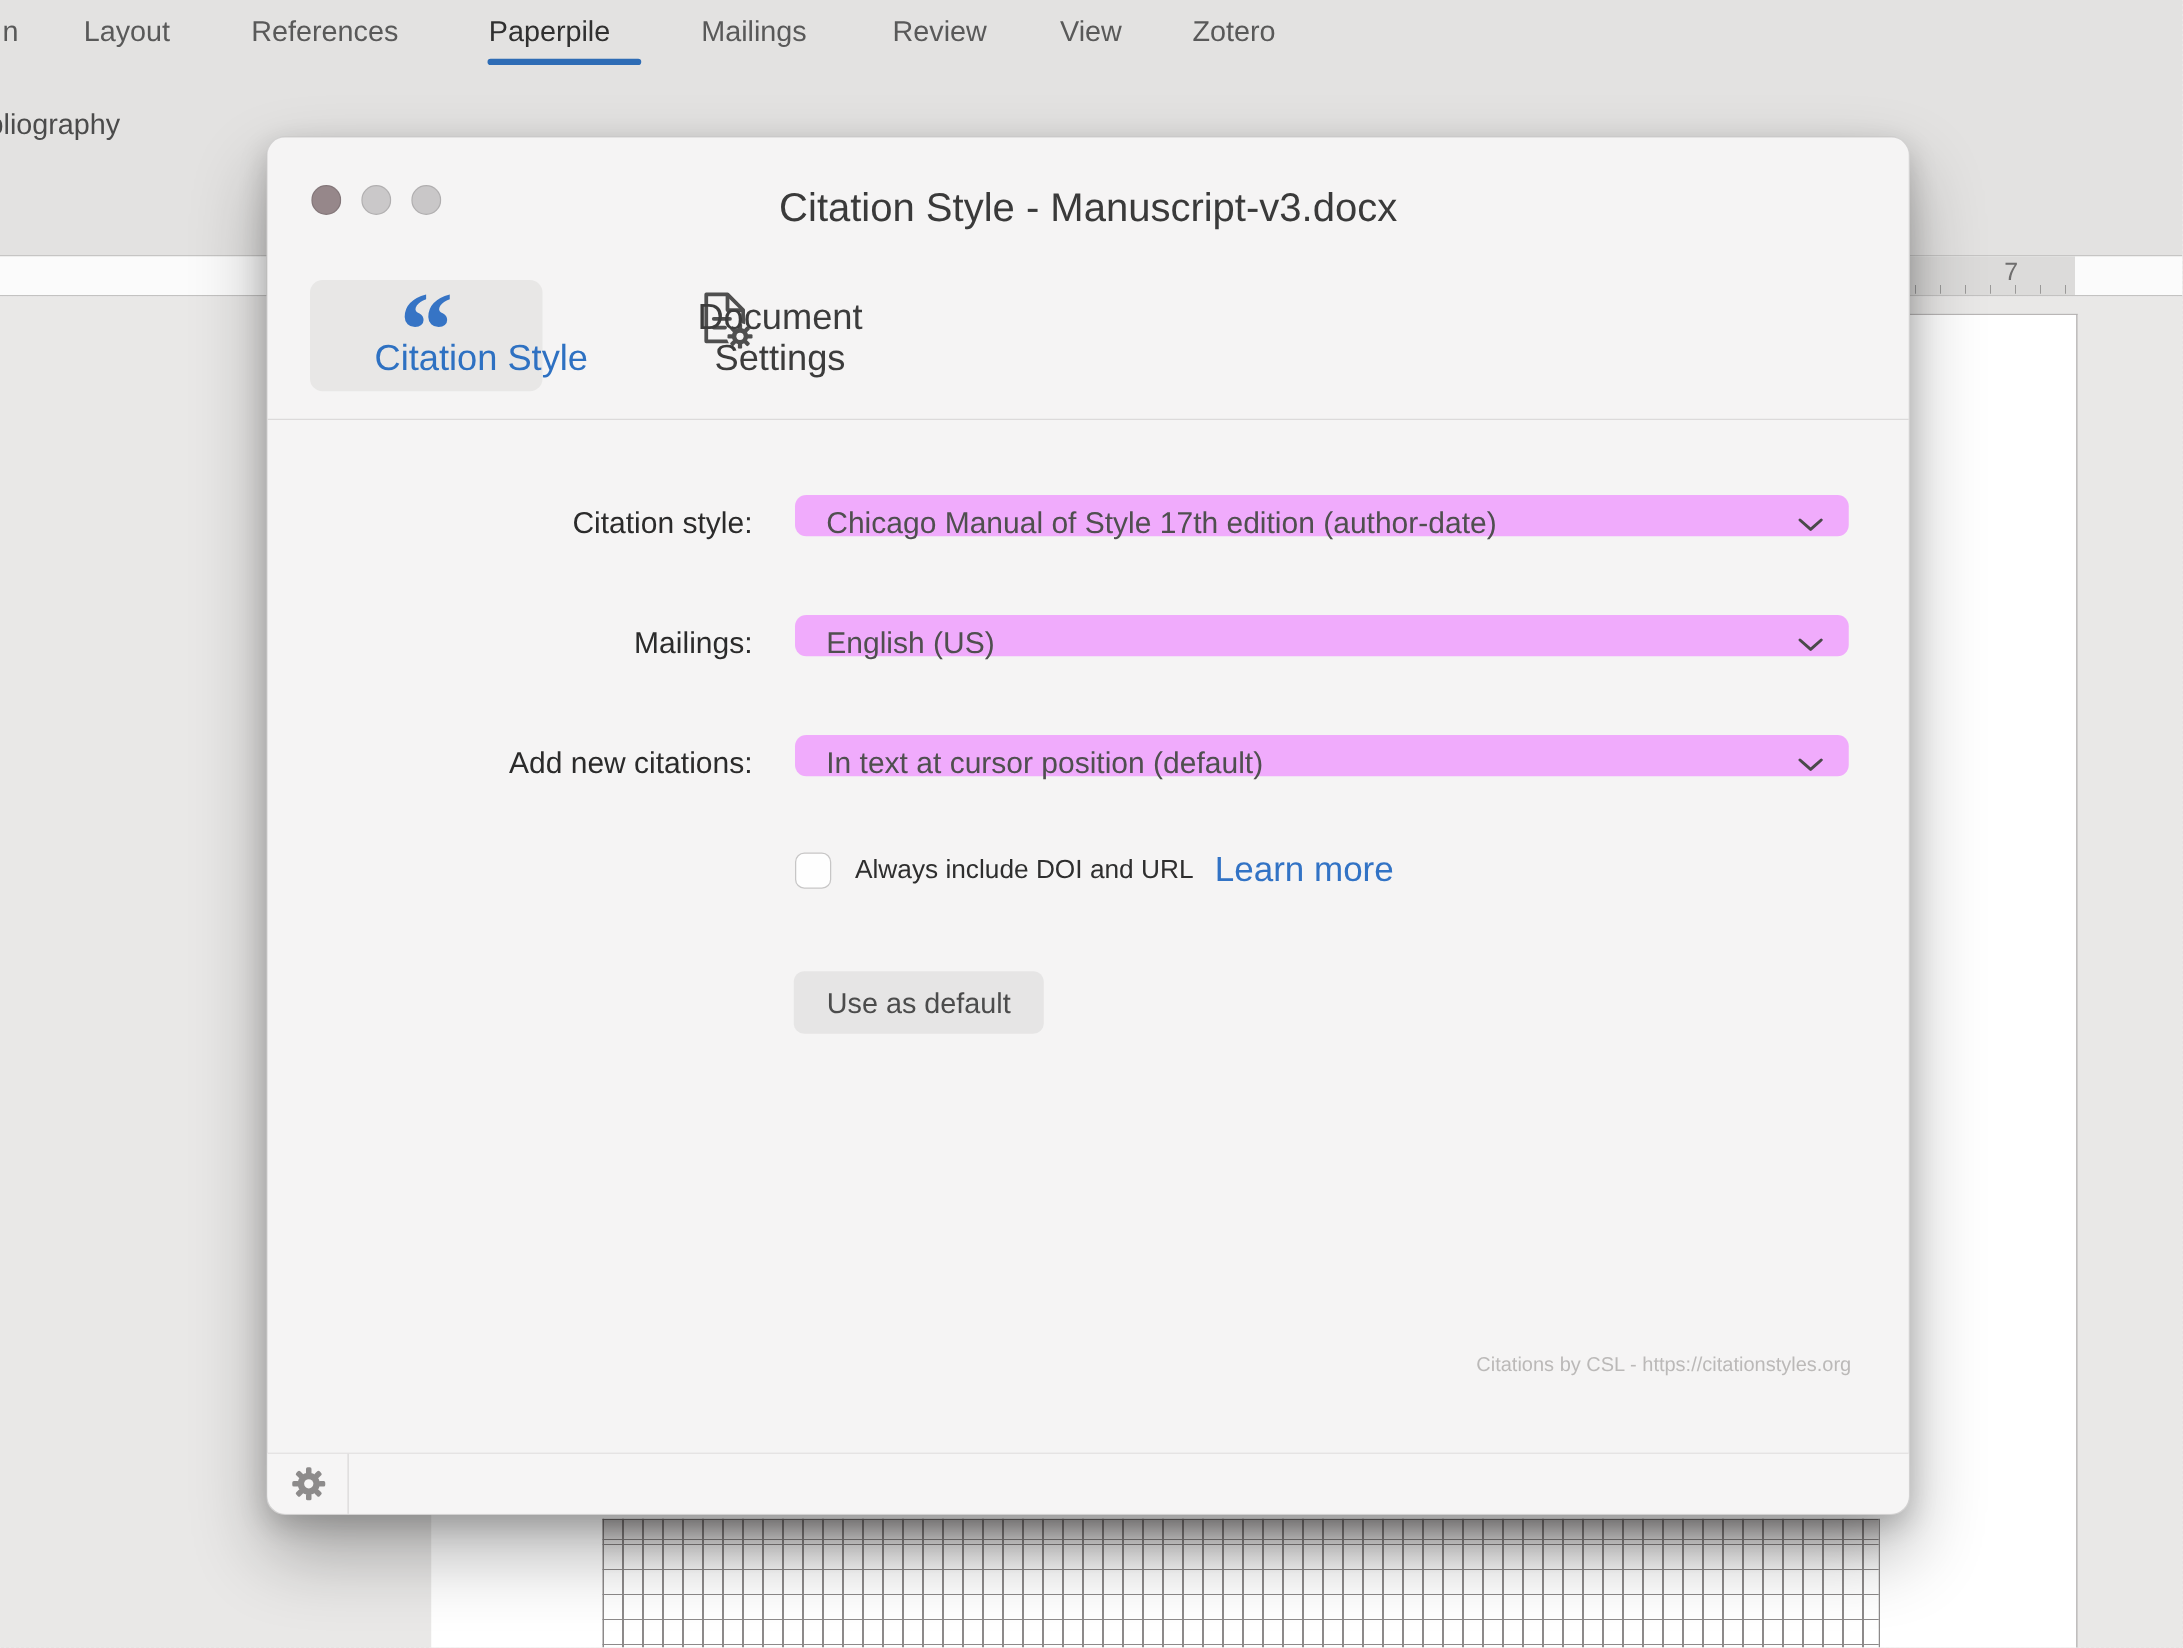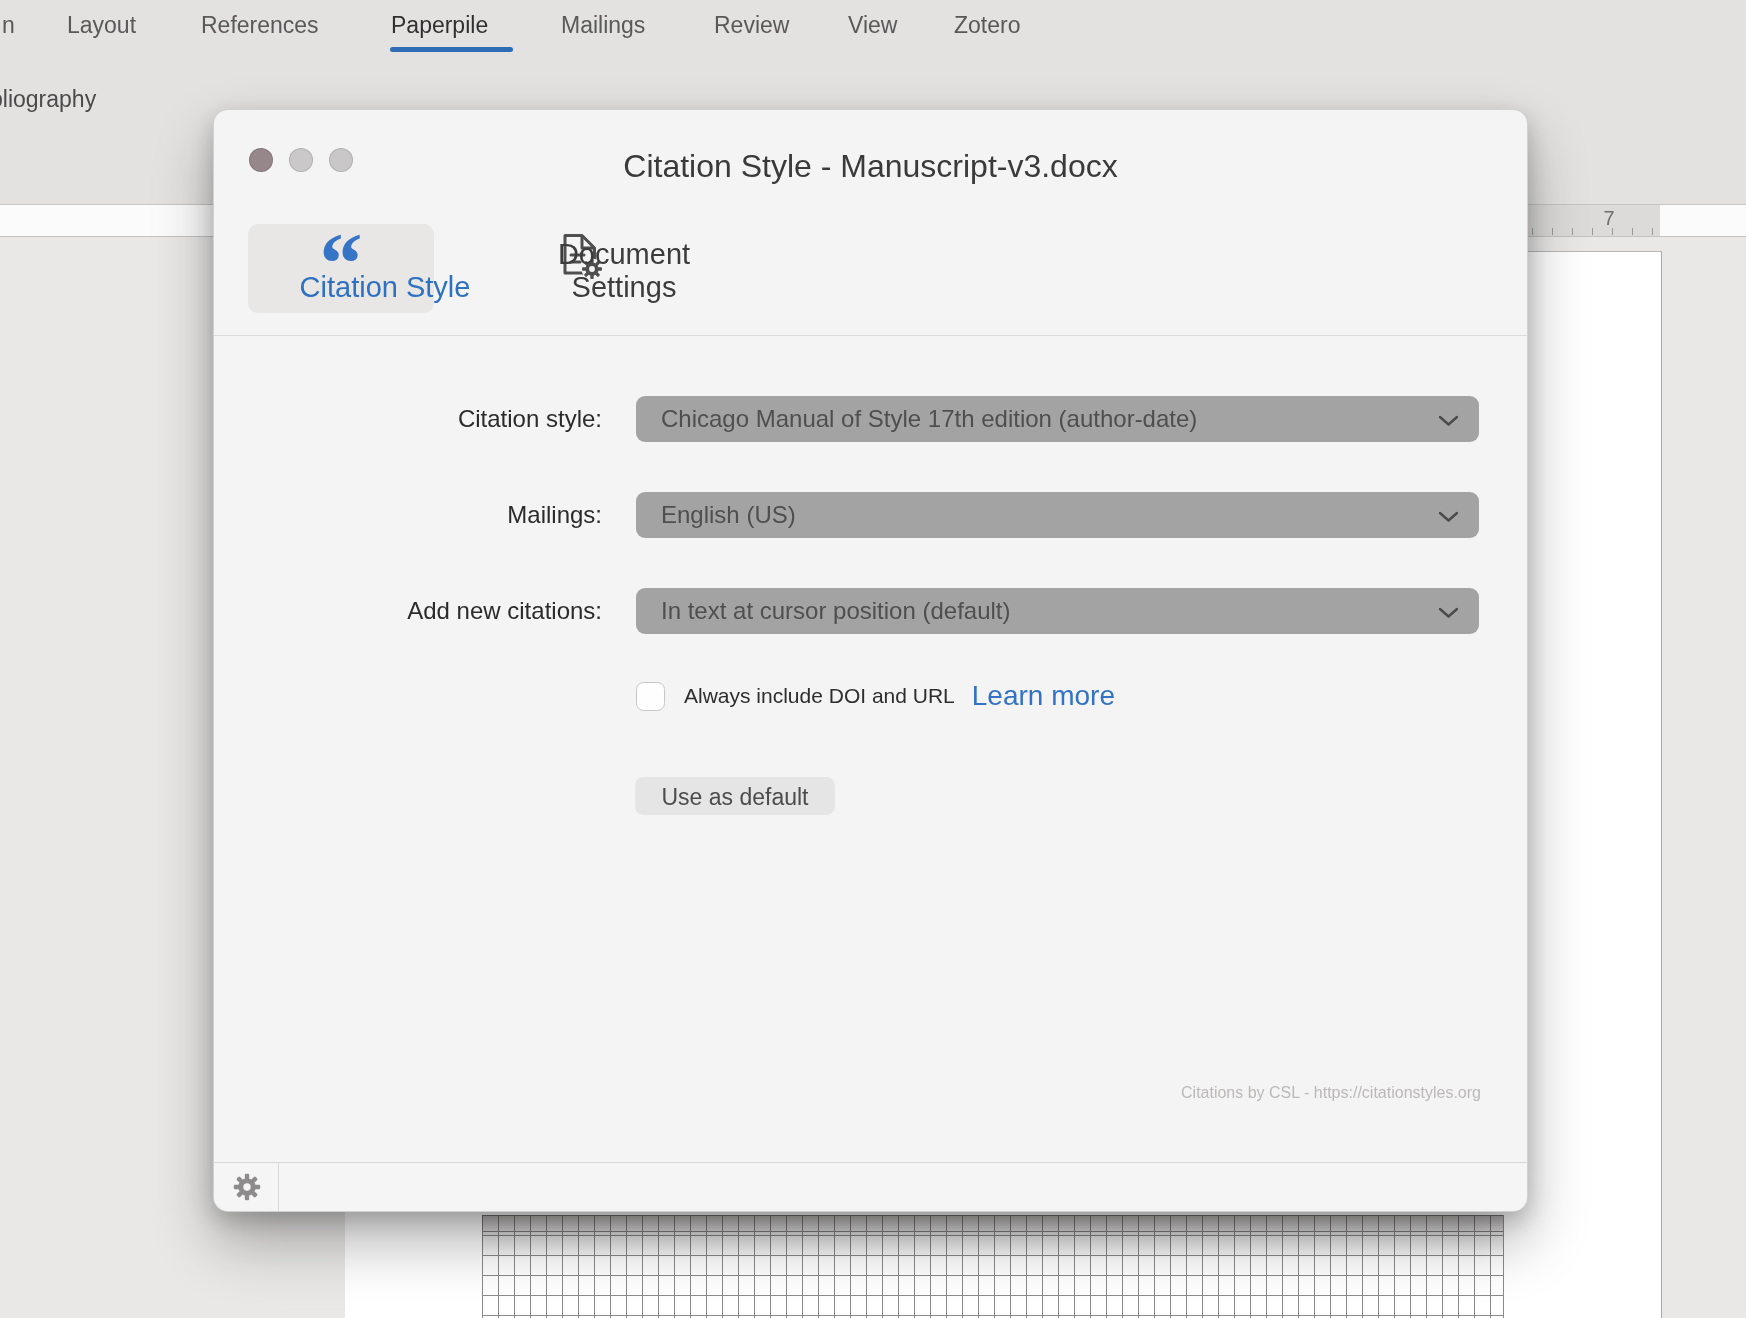--- a/index.html
+++ b/index.html
@@ -49,28 +49,28 @@
   .tab-label{position:absolute;left:0;bottom:9px;width:100%;font-size:29px;padding-left:44px;}
   .tab-citation .tab-label{color:#2e71c2;}
   .tab-docset .tab-label{color:#3c3c3c;}
   .quote-glyph{position:absolute;left:0;top:8px;width:100%;height:46px;overflow:visible;
       font-family:"Liberation Serif","DejaVu Serif",serif;font-weight:700;font-size:86px;line-height:64px;color:#3674c5;}
   .docset-icon{position:absolute;left:50%;margin-left:-23px;top:7px;}
   .hdr-divider{position:absolute;left:0;top:225px;width:100%;height:1px;background:#dcdada;}
   .form-row{position:absolute;left:0;height:46px;}
   .row1{top:286px;} .row2{top:382px;} .row3{top:478px;}
   .form-label{position:absolute;left:20px;top:0;width:368px;text-align:right;font-size:24px;color:#2b2b2b;line-height:46px;}
-  .select{position:absolute;left:422px;top:0;width:843px;height:46px;background:#a3a3a3;border-radius:9px;}
+  .select{position:absolute;left:422px;top:0;width:843px;height:33px;background:#f0abfc;border-radius:9px;}
   .select-value{position:absolute;left:25px;top:0;font-size:24px;color:#4f4f4f;line-height:46px;white-space:nowrap;}
   .select-chevron{position:absolute;right:20px;top:17px;}
   .check-row{position:absolute;left:422px;top:571px;height:30px;display:flex;align-items:center;}
   .checkbox{width:29px;height:29px;background:#fefefe;border:1.5px solid #c7c6c6;border-radius:7.5px;box-sizing:border-box;}
   .check-label{margin-left:19px;font-size:21px;color:#2e2e2e;white-space:nowrap;}
   .learn-link{margin-left:17px;font-size:28px;color:#3273c5;white-space:nowrap;cursor:pointer;}
-  .default-btn{position:absolute;left:421px;top:667px;width:200px;height:38px;background:#e6e5e5;border:none;
+  .default-btn{position:absolute;left:421px;top:667px;width:200px;height:50px;background:#e6e5e5;border:none;
       border-radius:8.5px;font-size:23px;color:#4c4c4c;font-family:inherit;line-height:38px;text-align:center;}
   .footer-credit{position:absolute;right:46px;top:974px;font-size:16px;color:#bbb9b8;white-space:nowrap;}
   .status-bar{position:absolute;left:0;bottom:0;width:100%;height:49px;background:#f6f5f5;
       border-top:1px solid #d9d7d7;border-radius:0 0 15px 15px;box-sizing:border-box;}
   .gear-cell{position:absolute;left:0;top:0;width:65px;height:100%;border-right:1px solid #d9d7d7;box-sizing:border-box;}
   .gear-cell svg{position:absolute;left:19px;top:10px;}
 </style>
 </head>
 <body class="dots">
 

